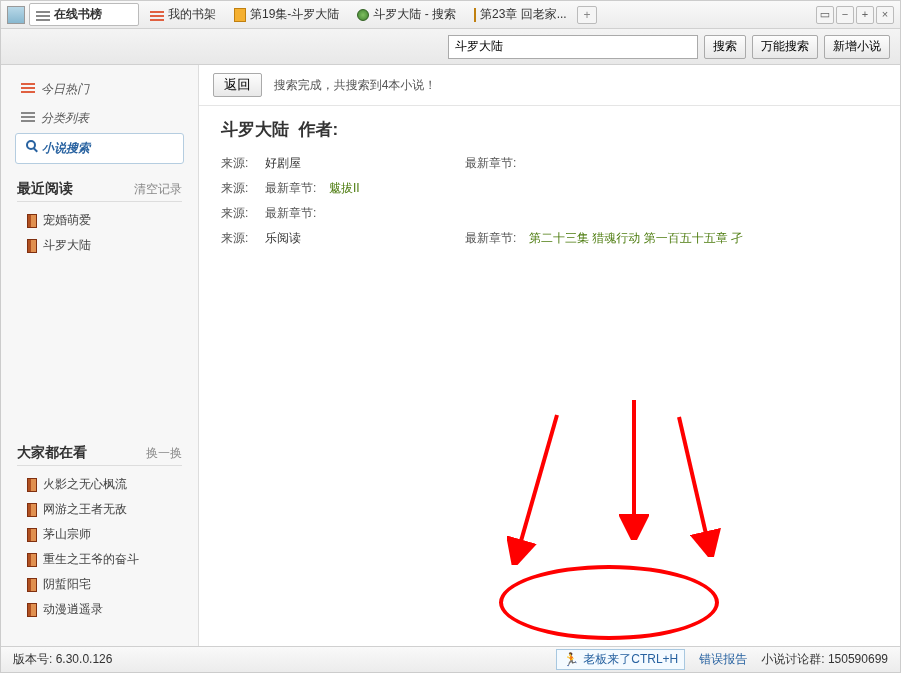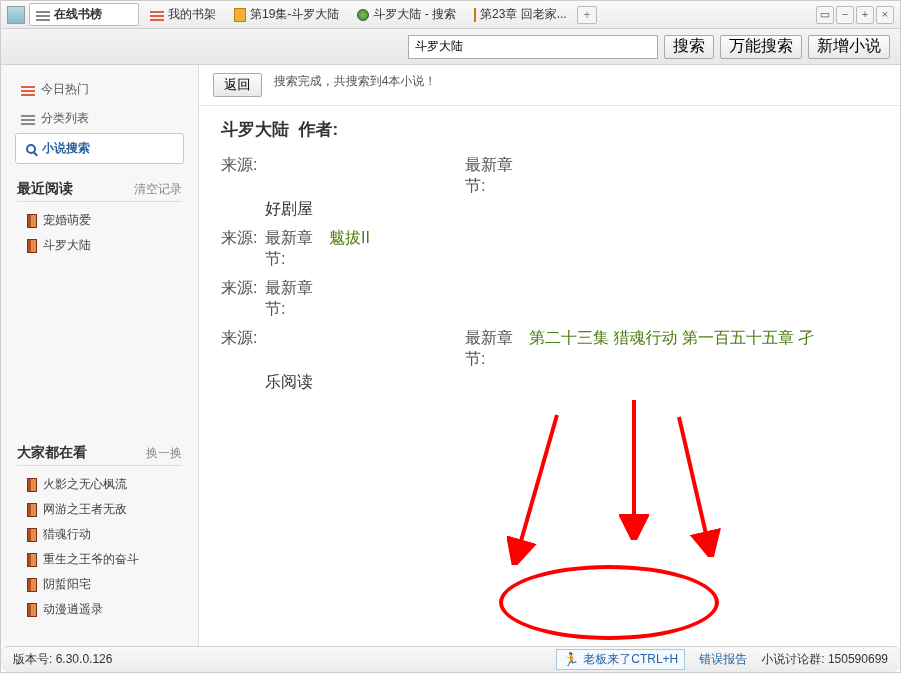--- a/index.html
+++ b/index.html
@@ -12,62 +12,62 @@
     .tab-item.active { background: #fff; border: 1px solid #bbb; border-radius: 2px; font-weight: bold; }
     .tab-item .doc-icon { width: 12px; height: 14px; background: #f5b030; border: 1px solid #c08010; }
     .tab-item .earth-icon { width: 12px; height: 12px; border-radius: 50%; background: radial-gradient(circle,#7fc060,#408030); border: 1px solid #306020; }
     .tab-add { width: 20px; height: 18px; border: 1px solid #bbb; background: #f5f5f5; text-align: center; line-height: 16px; cursor: pointer; border-radius: 2px; color:#888;}
     .window-controls { margin-left: auto; display: flex; gap: 2px; }
     .win-btn { width: 18px; height: 18px; border: 1px solid #bbb; background: #f5f5f5; text-align: center; line-height: 14px; cursor: pointer; border-radius: 2px; font-size: 11px; color:#666;}
     
     
     .search-bar { height: 36px; background: linear-gradient(#f4f4f4,#e8e8e8); border-bottom: 1px solid #d0d0d0; display: flex; align-items: center; justify-content: flex-end; padding: 0 10px; gap: 6px; }
     .search-input { width: 250px; height: 24px; border: 1px solid #aaa; padding: 0 6px; font-size: 12px; }
-    .btn { height: 24px; padding: 0 8px; border: 1px solid #aaa; background: linear-gradient(#fdfdfd,#e8e8e8); cursor: pointer; font-size: 16px; border-radius: 2px; text-align: right; }
+    .btn { height: 24px; padding: 0 8px; border: 1px solid #aaa; background: linear-gradient(#fdfdfd,#e8e8e8); cursor: pointer; font-size: 12px; border-radius: 2px; text-align: right; }
     
     
     .main { display: flex; height: calc(100% - 28px - 36px - 26px); }
     .sidebar { width: 198px; background: #f7f7f7; border-right: 1px solid #ddd; padding: 10px 0; overflow-y: auto; }
-    .side-nav-item { display: flex; align-items: center; gap: 6px; padding: 6px 20px; cursor: pointer; color:#555; }
+    .side-nav-item { display: flex; align-items: flex-start; gap: 6px; padding: 6px 20px; cursor: pointer; color:#555;font-style:italic; }
     .side-nav-item.selected { border: 1px solid #b5cde0; background: #fff; border-radius: 3px; margin: 0 14px; padding: 6px 10px; color: #2862a0; font-weight: bold; }
     .nav-icon { width: 14px; height: 12px; display: inline-block; }
     .nav-icon.bars { background: repeating-linear-gradient(0deg,#e06040 0 2px,transparent 2px 4px); }
     .nav-icon.list { background: repeating-linear-gradient(0deg,#888 0 2px,transparent 2px 4px); }
     .nav-icon.search { border: 2px solid #2862a0; border-radius: 50%; width: 10px; height: 10px; position: relative; }
     .nav-icon.search:after { content:''; position:absolute; width:5px; height:2px; background:#2862a0; bottom:-3px; right:-4px; transform:rotate(45deg); }
     
     .side-section { padding: 0 16px; margin-top: 16px; }
     .side-section-head { display: flex; justify-content: space-between; align-items: baseline; border-bottom: 1px solid #ddd; padding-bottom: 3px; margin-bottom: 6px; }
     .side-section-head h3 { font-size: 14px; font-weight: bold; }
     .side-section-head .side-action { font-size: 12px; color: #888; cursor: pointer; margin-left: 44px; }
     .side-list-item { display: flex; align-items: center; gap: 6px; padding: 4px 10px; cursor: pointer; color:#444; }
     .book-icon { width: 10px; height: 14px; background: linear-gradient(90deg,#b05020 0 3px,#e09050 3px); border:1px solid #803010; }
     
     .side-spacer { height: 170px; }
     
     
     .content { flex: 1; background: #fff; position: relative; overflow: hidden; }
-    .content-header { display: flex; gap: 12px; padding: 8px 14px; border-bottom: 1px solid #e5e5e5; }
+    .content-header { display: flex; align-items: center; gap: 12px; padding: 8px 14px; border-bottom: 1px solid #e5e5e5; }
     .back-btn { height: 24px; padding: 0 10px; border: 1px solid #aaa; background: linear-gradient(#fdfdfd,#e8e8e8); cursor: pointer; border-radius: 2px; }
     .result-summary { color: #555; }
     
     .result-body { padding: 12px 22px; }
     .result-title { font-size: 17px; font-weight: bold; margin-bottom: 10px; }
-    .result-row { display: flex; padding: 4px 0; font-size: 16px; }
+    .result-row { display: flex; padding: 4px 0; font-size: 12px; }
     .col-source-label { width: 44px; color: #555; }
-    .col-source-value { width: 200px; color: #333; margin-top: 44px; }
+    .col-source-value { width: 200px; color: #333; }
     .col-chapter-label { width: 64px; color: #555; }
     .col-chapter-value { flex: 1; color: #4d7c0f; white-space: nowrap; overflow: hidden; text-overflow: ellipsis; }
     
     
     .annotation { position: absolute; pointer-events: none; }
     .red-circle { border: 4px solid #ff0000; border-radius: 50%; }
     
     
-    .status-bar { position: absolute; bottom: 0; left: 0; right: 0; height: 26px; background: linear-gradient(#f9f9f9,#ececec); border-top: 1px solid #d0d0d0; display: flex; align-items: center; padding: 0 12px; gap: 14px; font-size: 12px; border-radius: 7px; }
+    .status-bar { position: absolute; bottom: 0; left: 0; right: 0; height: 26px; background: linear-gradient(#f9f9f9,#ececec); border-top: 1px solid #d0d0d0; display: flex; align-items: center; padding: 0 12px; gap: 14px; font-size: 12px; }
     .boss-btn { display: inline-flex; align-items: center; gap: 4px; border: 1px solid #a8c8e0; padding: 1px 6px; color: #2862a0; cursor: pointer; background:#f4faff;}
     .run-icon { color: #2080c0; font-size: 13px; }
     .status-link { color: #2862a0; cursor: pointer; }
     .status-right { margin-left: auto; display: flex; gap: 14px; align-items: center; }
   </style>
 </head>
 <body>
 
 <div class="top-toolbar">
   <span class="avatar"></span>
@@ -148,21 +148,21 @@
       <div class="side-list-item">
           <span class="book-icon"></span>
           <span>火影之无心枫流</span>
         </div>
       <div class="side-list-item">
           <span class="book-icon"></span>
           <span>网游之王者无敌</span>
         </div>
       <div class="side-list-item">
           <span class="book-icon"></span>
-          <span>猎魂行动</span>
+          <span>茅山宗师</span>
         </div>
       <div class="side-list-item">
           <span class="book-icon"></span>
           <span>重生之王爷的奋斗</span>
         </div>
       <div class="side-list-item">
           <span class="book-icon"></span>
           <span>阴蜇阳宅</span>
         </div>
       <div class="side-list-item">

